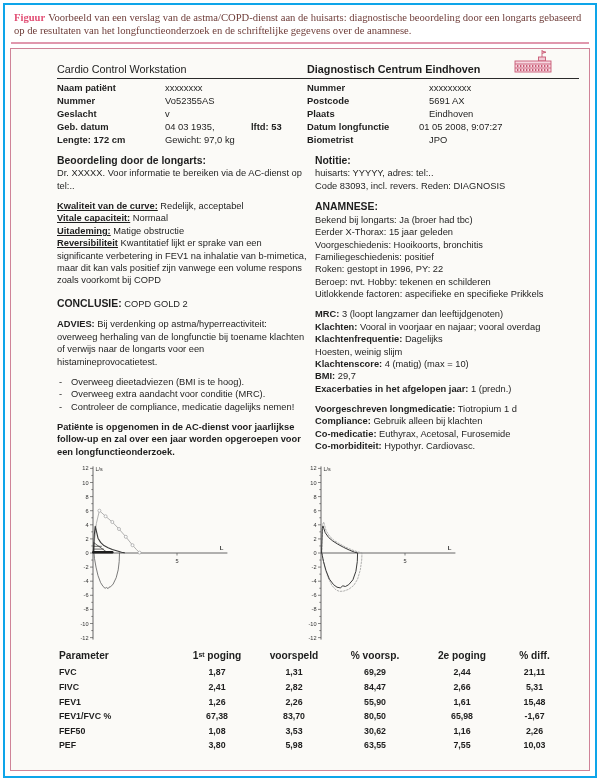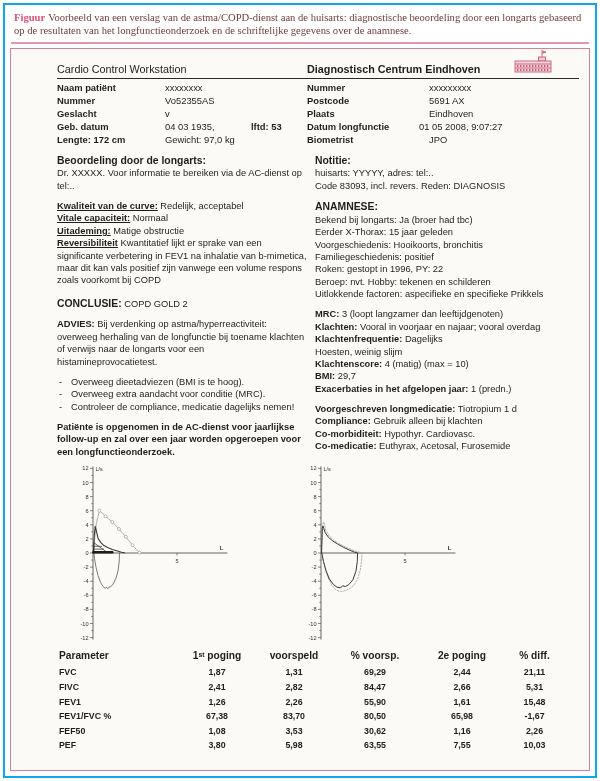--- a/index.html
+++ b/index.html
@@ -234,23 +234,23 @@
             <div class="mline"><b>BMI:</b> <span>29,7</span></div>
 
             <div class="mline"><b>Exacerbaties in het afgelopen jaar:</b> <span>1 (predn.)</span></div>
           </div>
         <div class="sec">
 
             <div class="mline"><b>Voorgeschreven longmedicatie:</b> <span>Tiotropium 1 d</span></div>
 
             <div class="mline"><b>Compliance:</b> <span>Gebruik alleen bij klachten</span></div>
 
+            <div class="mline"><b>Co-medicatie:</b> <span>Euthyrax, Acetosal, Furosemide</span></div>
+
             <div class="mline"><b>Co-morbiditeit:</b> <span>Hypothyr. Cardiovasc.</span></div>
-
-            <div class="mline"><b>Co-medicatie:</b> <span>Euthyrax, Acetosal, Furosemide</span></div>
           </div>
       </div>
     </div>
 
     <div class="charts">
       <svg id="chart1" width="168" height="186" viewBox="0 0 168 186">
           <line x1="24" y1="5.400000000000006" x2="24" y2="178.6" stroke="#555" stroke-width="0.9"></line>
           <line x1="24" y1="92" x2="158.4" y2="92" stroke="#555" stroke-width="0.9"></line>
           <line x1="24" y1="176.6" x2="21" y2="176.6" stroke="#555" stroke-width="0.7"></line>
           <text x="19.5" y="178.6" text-anchor="end" font-size="5.6" fill="#333">-12</text>

